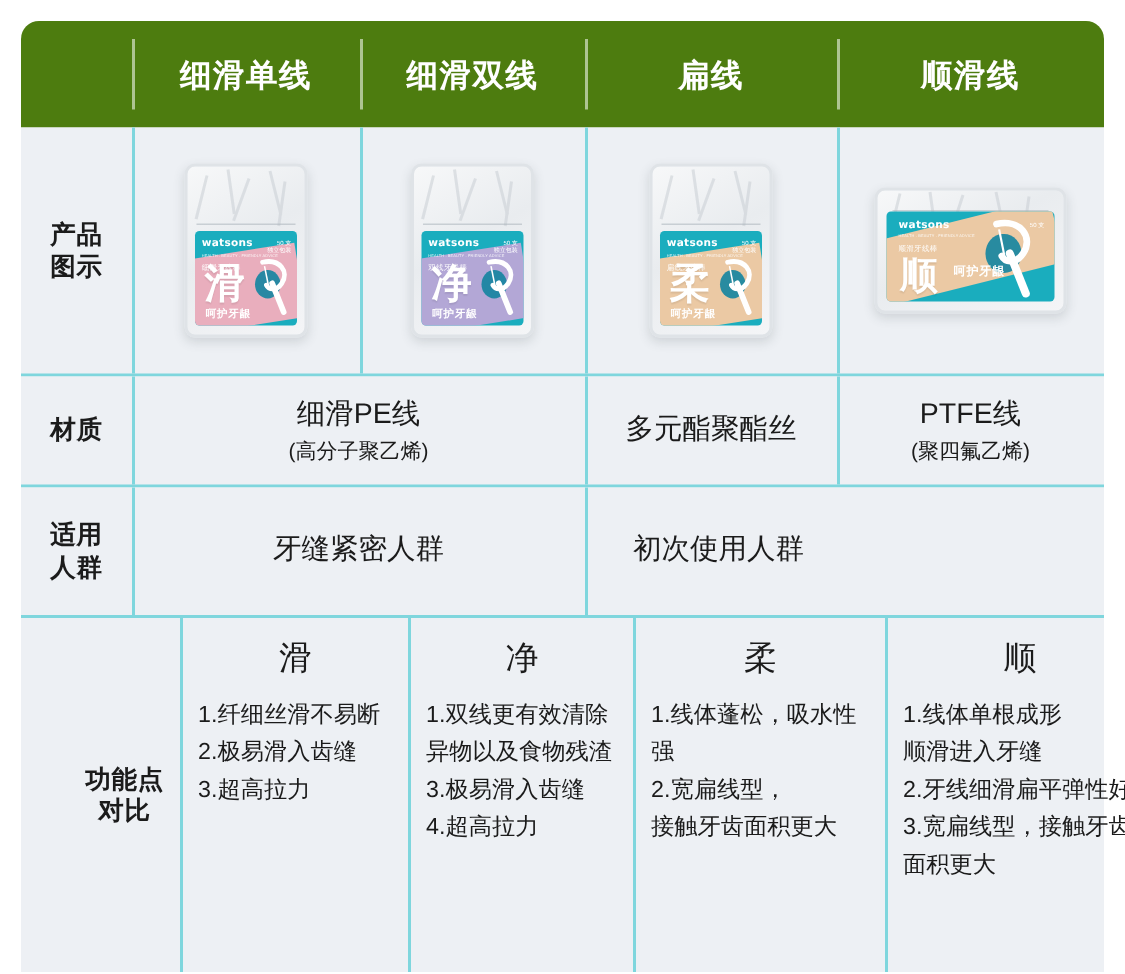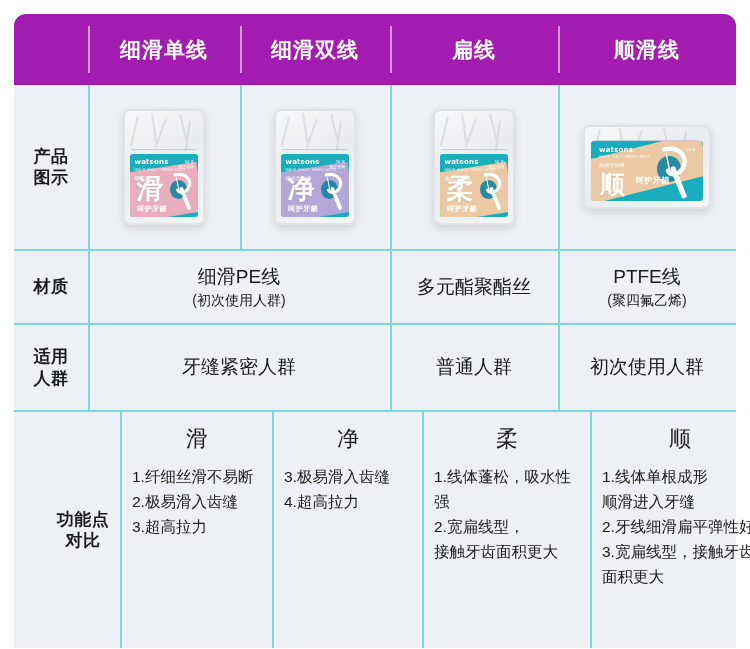--- a/index.html
+++ b/index.html
@@ -26,21 +26,21 @@
     left: 14px;
     top: 14px;
     width: 722px;
     height: 630px;
   }
 
   
   .thead {
     position: relative;
     height: 71px;
-    background: #a21caf;
+    background: #4d7c0f;
     border-radius: 12px 12px 0 0;
     display: flex;
     align-items: flex-end;
   }
   .th {
     color: #ffffff;
     font-size: 21px;
     font-weight: bold;
     text-align: center;
     letter-spacing: 1px;
@@ -478,21 +478,21 @@
       </div>
     </div>
 
     <div class="row row-material">
       <div class="cell c0">
         <div class="rowlabel">材质</div>
       </div>
       <div class="cell cell-sep" style="width:302px;flex:0 0 302px">
         <div class="celltext">
           <span>细滑PE线</span>
-          <span class="sub">(初次使用人群)</span>
+          <span class="sub">(高分子聚乙烯)</span>
         </div>
       </div>
       <div class="cell c3 cell-sep">
         <div class="celltext">
           <span>多元酯聚酯丝</span>
         </div>
       </div>
       <div class="cell c4 cell-sep">
         <div class="celltext">
           <span>PTFE线</span>
@@ -503,23 +503,20 @@
 
     <div class="row row-audience">
       <div class="cell c0">
         <div class="rowlabel">
           <span>适用</span><br>
           <span>人群</span>
         </div>
       </div>
       <div class="cell cell-sep" style="width:302px;flex:0 0 302px">
         <div class="celltext">牙缝紧密人群</div>
-      </div>
-      <div class="cell c3 cell-sep">
-        <div class="celltext">普通人群</div>
       </div>
       <div class="cell c4 cell-sep">
         <div class="celltext">初次使用人群</div>
       </div>
     </div>
 
     <div class="row row-features">
       <div class="cell c0">
         <div class="rowlabel">
           <span>功能点</span><br>
@@ -532,20 +529,21 @@
         <div class="feat-list">
           <span class="feat-item">1.纤细丝滑不易断</span>
           <span class="feat-item">2.极易滑入齿缝</span>
           <span class="feat-item">3.超高拉力</span>
         </div>
       </div>
 
       <div class="cell c2 cell-sep feat">
         <div class="feat-title">净</div>
         <div class="feat-list">
+          <span class="feat-item">1.双线更有效清除异物以及食物残渣</span>
           <span class="feat-item">3.极易滑入齿缝</span>
           <span class="feat-item">4.超高拉力</span>
         </div>
       </div>
 
       <div class="cell c3 cell-sep feat">
         <div class="feat-title">柔</div>
         <div class="feat-list">
           <span class="feat-item">1.线体蓬松，吸水性强</span>
           <span class="feat-item">2.宽扁线型，</span>

